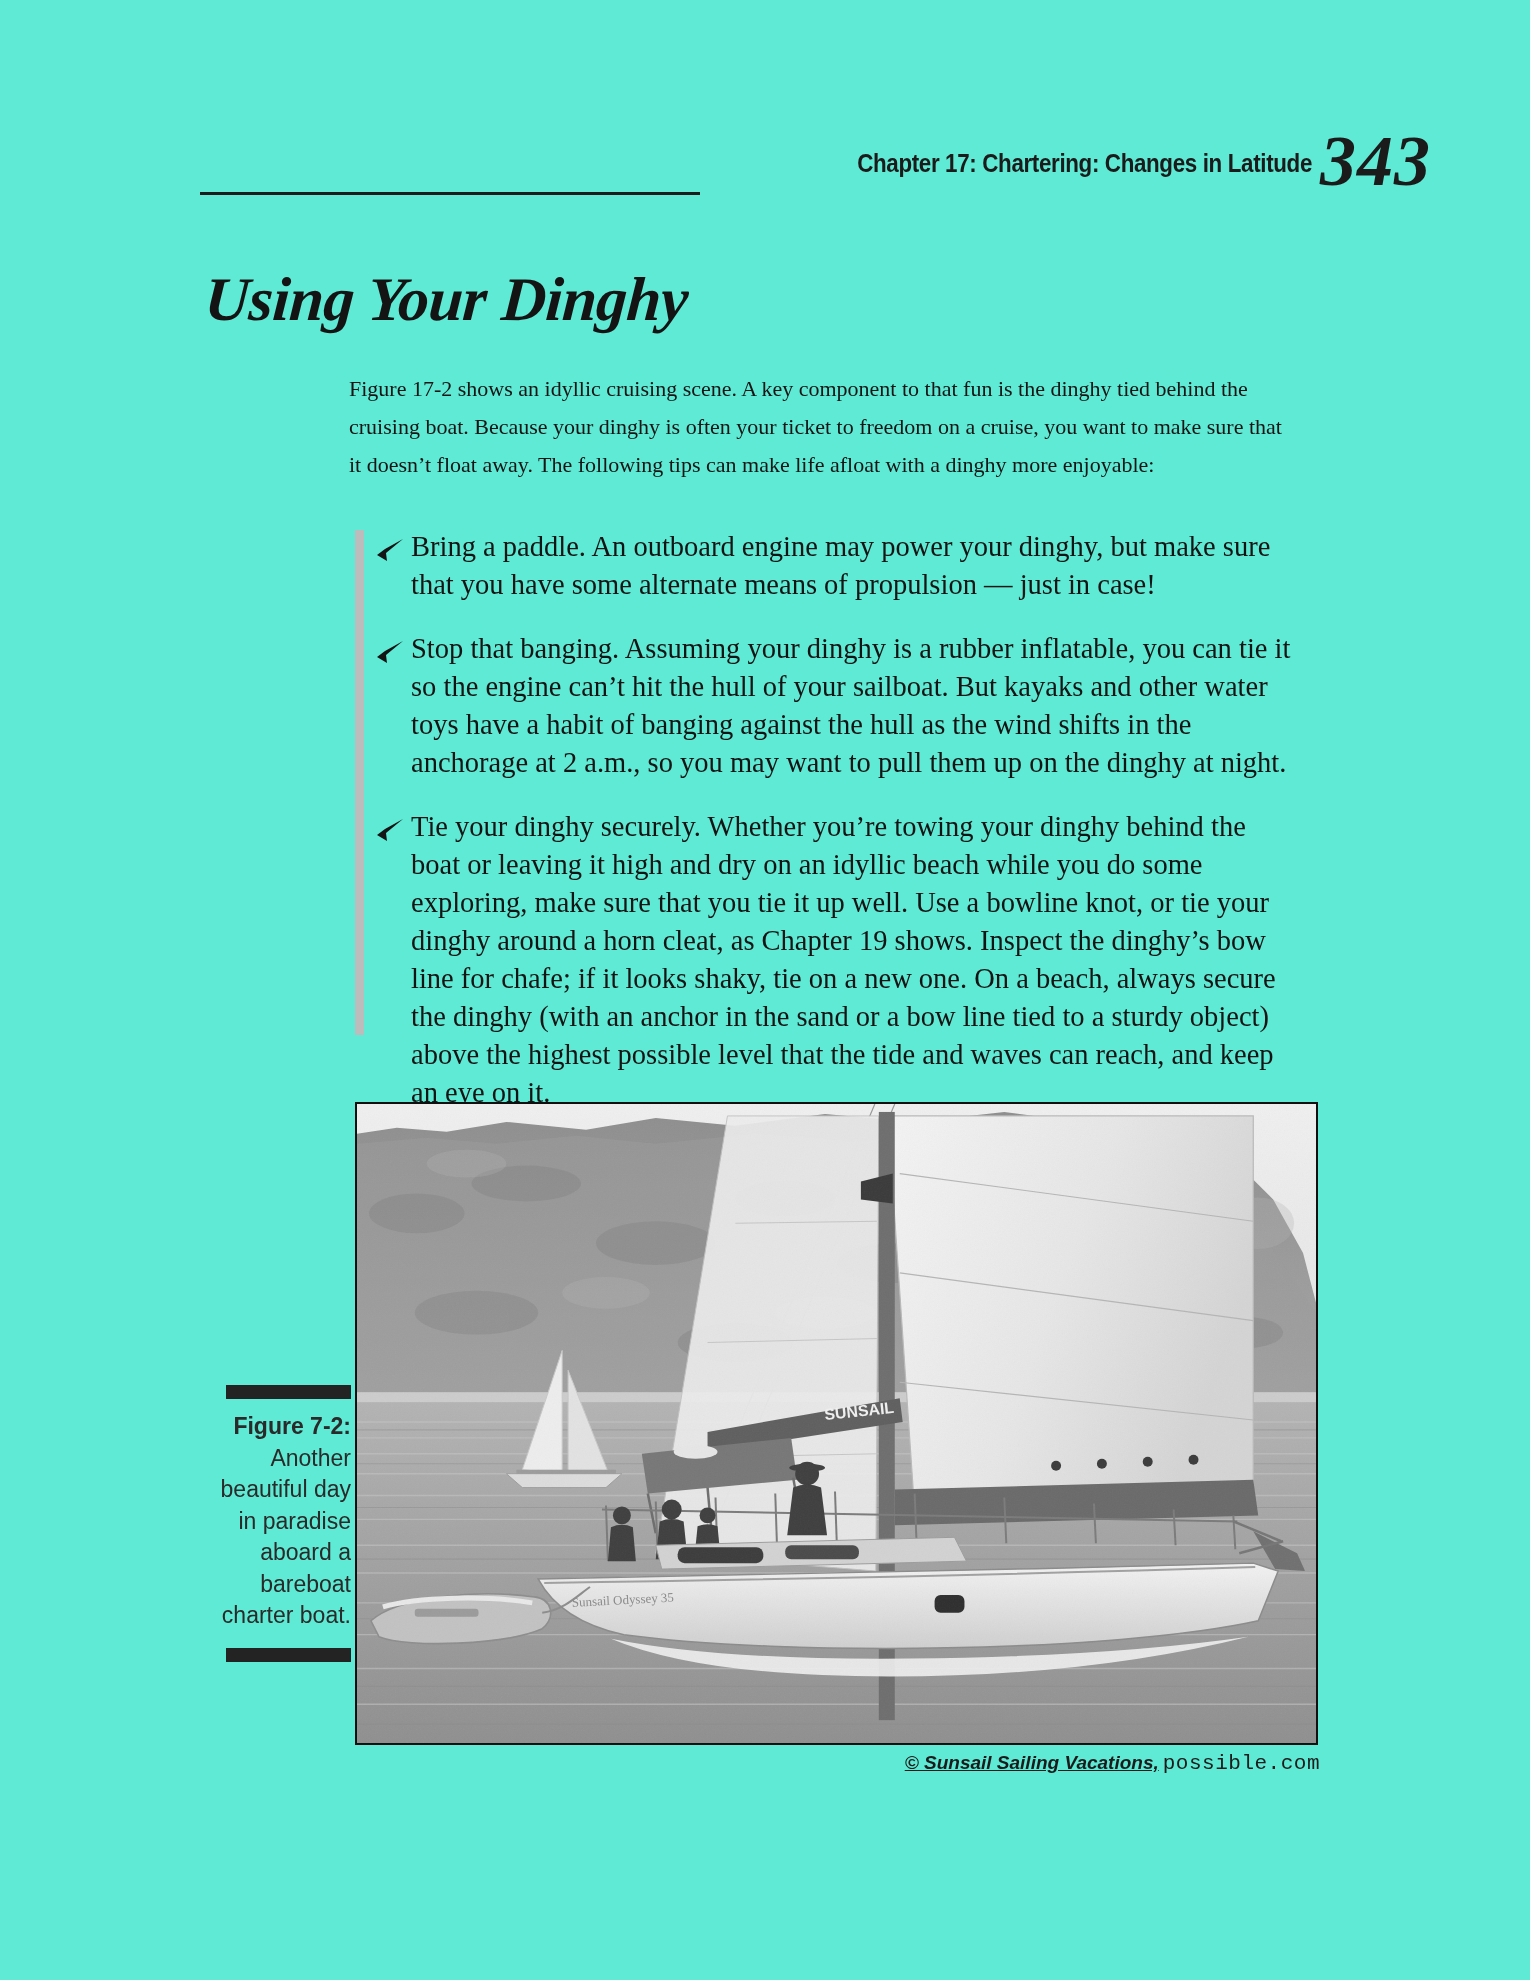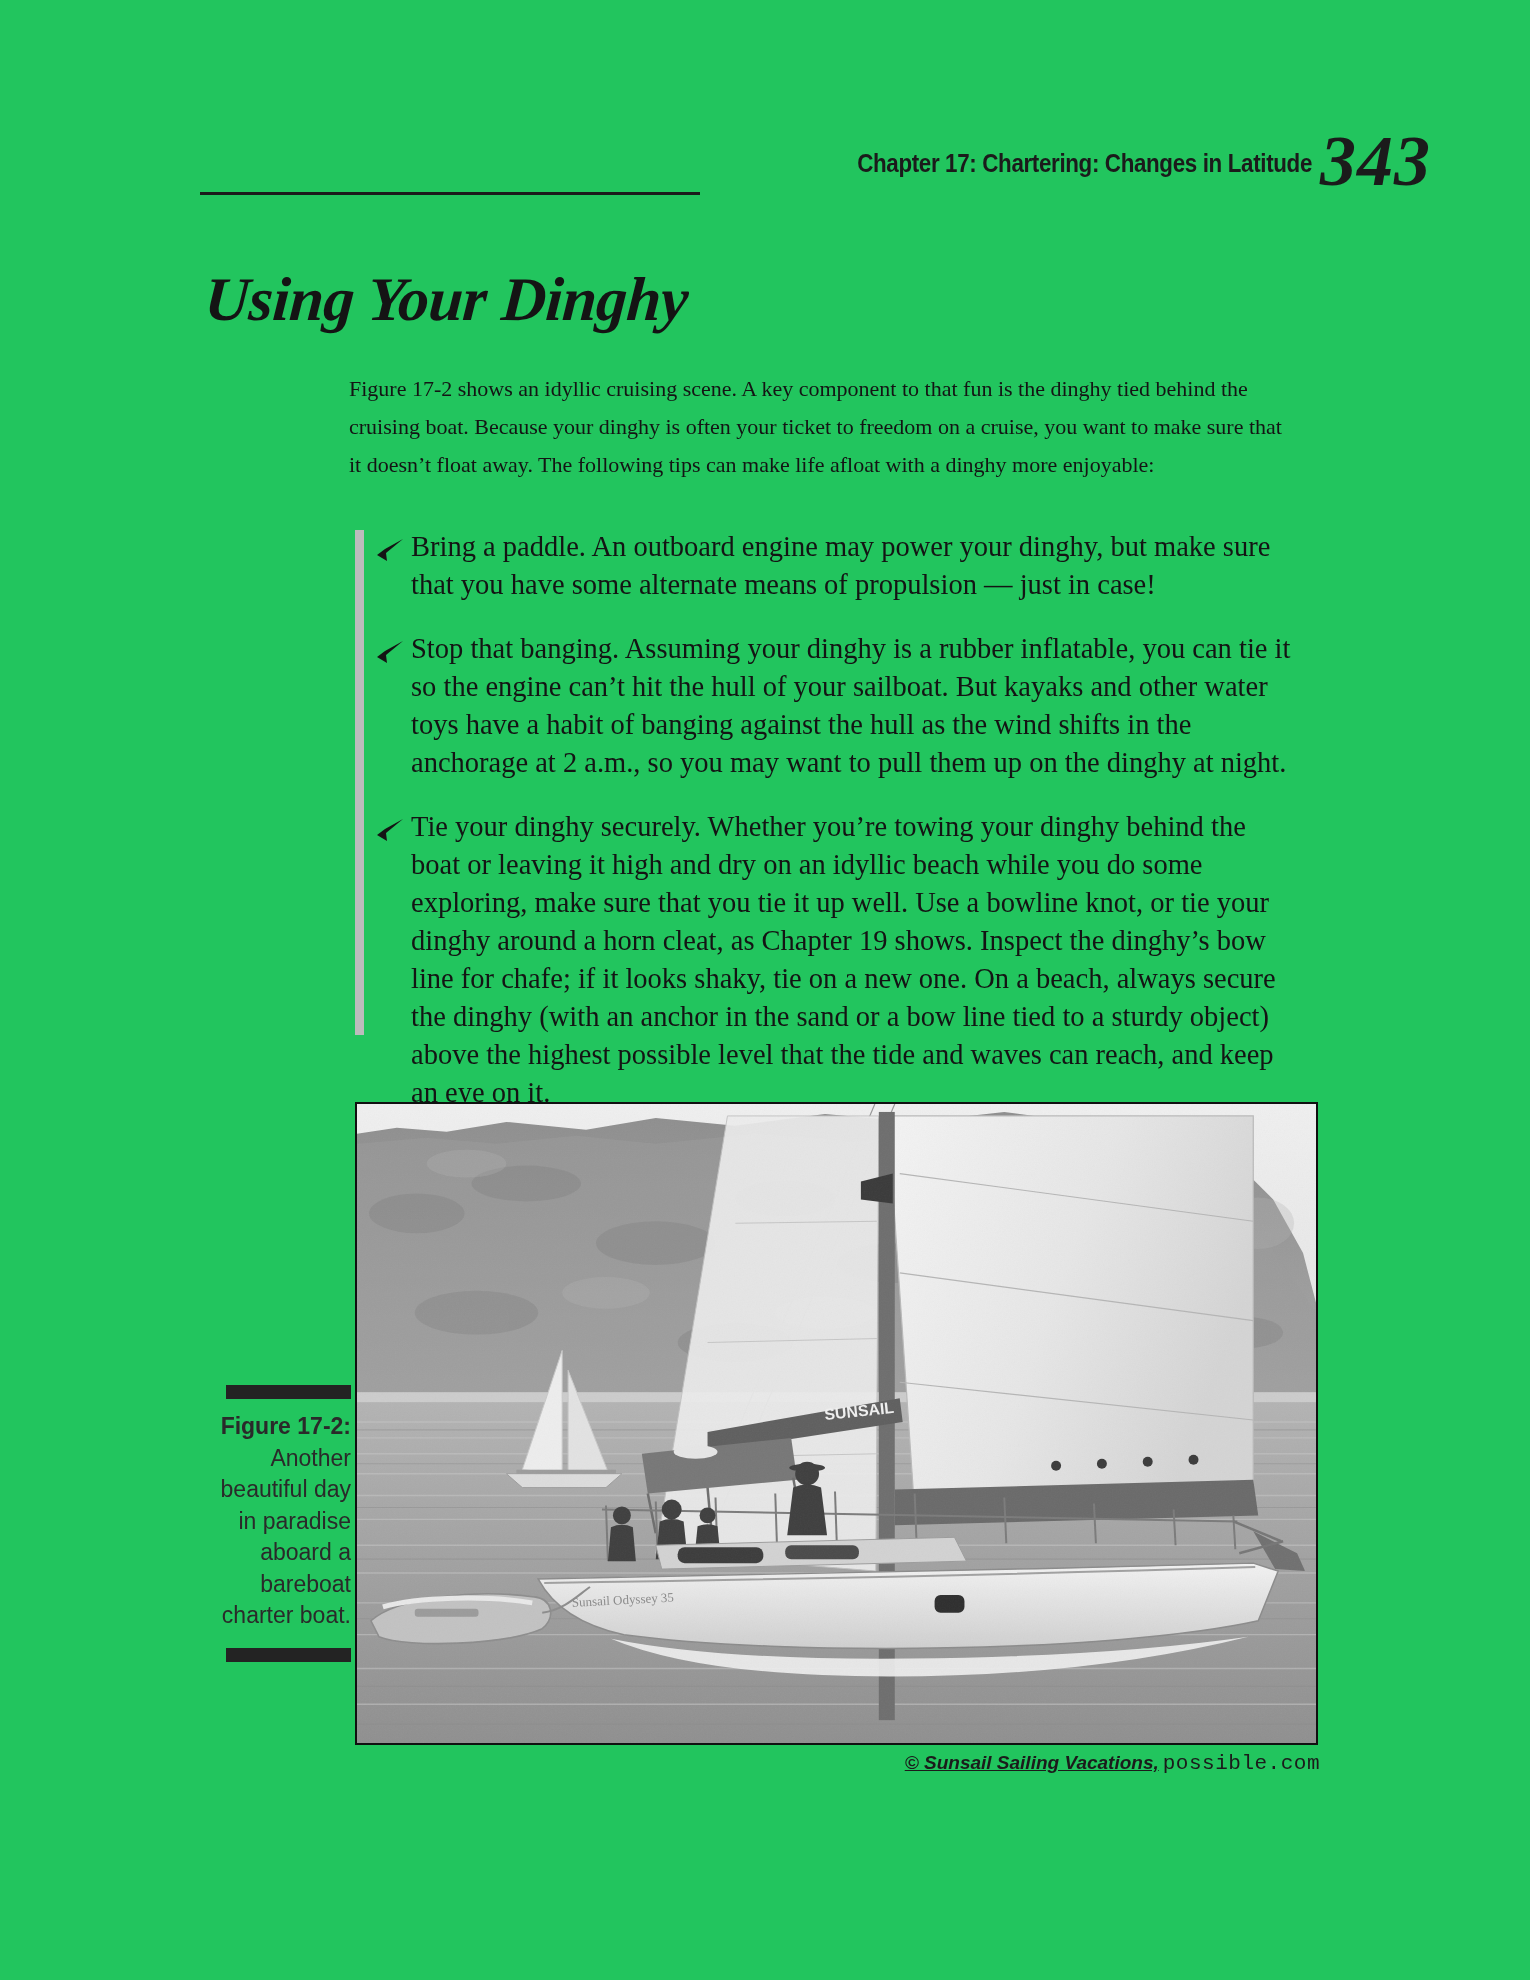--- a/index.html
+++ b/index.html
@@ -2,21 +2,21 @@
 <html><head>
 <meta charset="utf-8">
 <style>
   * { margin:0; padding:0; box-sizing:border-box; }
   html, body {
     width:1530px; height:1980px;
     background:#ffffff;
     font-family:"Liberation Serif", serif;
     overflow:hidden;
   }
-  .page { position:relative; width:1530px; height:1980px; background:#22c55e; }
+  .page { position:relative; width:1530px; height:1980px; background:#5eead4; }
 
   
   .runhead {
     position:absolute; left:0; top:148px; width:1530px; height:60px;
   }
   .runhead-rule {
     position:absolute; left:200px; top:44px; width:500px; height:3px;
     background:#1b1b1b;
   }
   .runhead-title {
@@ -153,21 +153,21 @@
         </svg>
       </span>
       <span class="bullet-text"><b>Tie your dinghy securely.</b><span> Whether you’re towing your dinghy behind the boat or leaving it high and dry on an idyllic beach while you do some exploring, make sure that you tie it up well. Use a bowline knot, or tie your dinghy around a horn cleat, as Chapter 19 shows. Inspect the dinghy’s bow line for chafe; if it looks shaky, tie on a new one. On a beach, always secure the dinghy (with an anchor in the sand or a bow line tied to a sturdy object) above the highest possible level that the tide and waves can reach, and keep an eye on it.</span></span>
     </div>
 
   </div>
 
   <div class="caption-block">
     <div class="cap-bar"></div>
     <div class="cap-text">
-      <span class="lbl">Figure 17-2:</span>
+      <span class="lbl">Figure 7-2:</span>
       <span>Another beautiful day in paradise aboard a bareboat charter boat.</span>
     </div>
     <div class="cap-bar bottom"></div>
   </div>
 
   <div class="photo">
     <svg viewBox="0 0 963 643" preserveAspectRatio="none" xmlns="http://www.w3.org/2000/svg">
       <defs>
         <linearGradient id="skyG" x1="0" y1="0" x2="0" y2="1">
           <stop offset="0" stop-color="#efefef"></stop>

